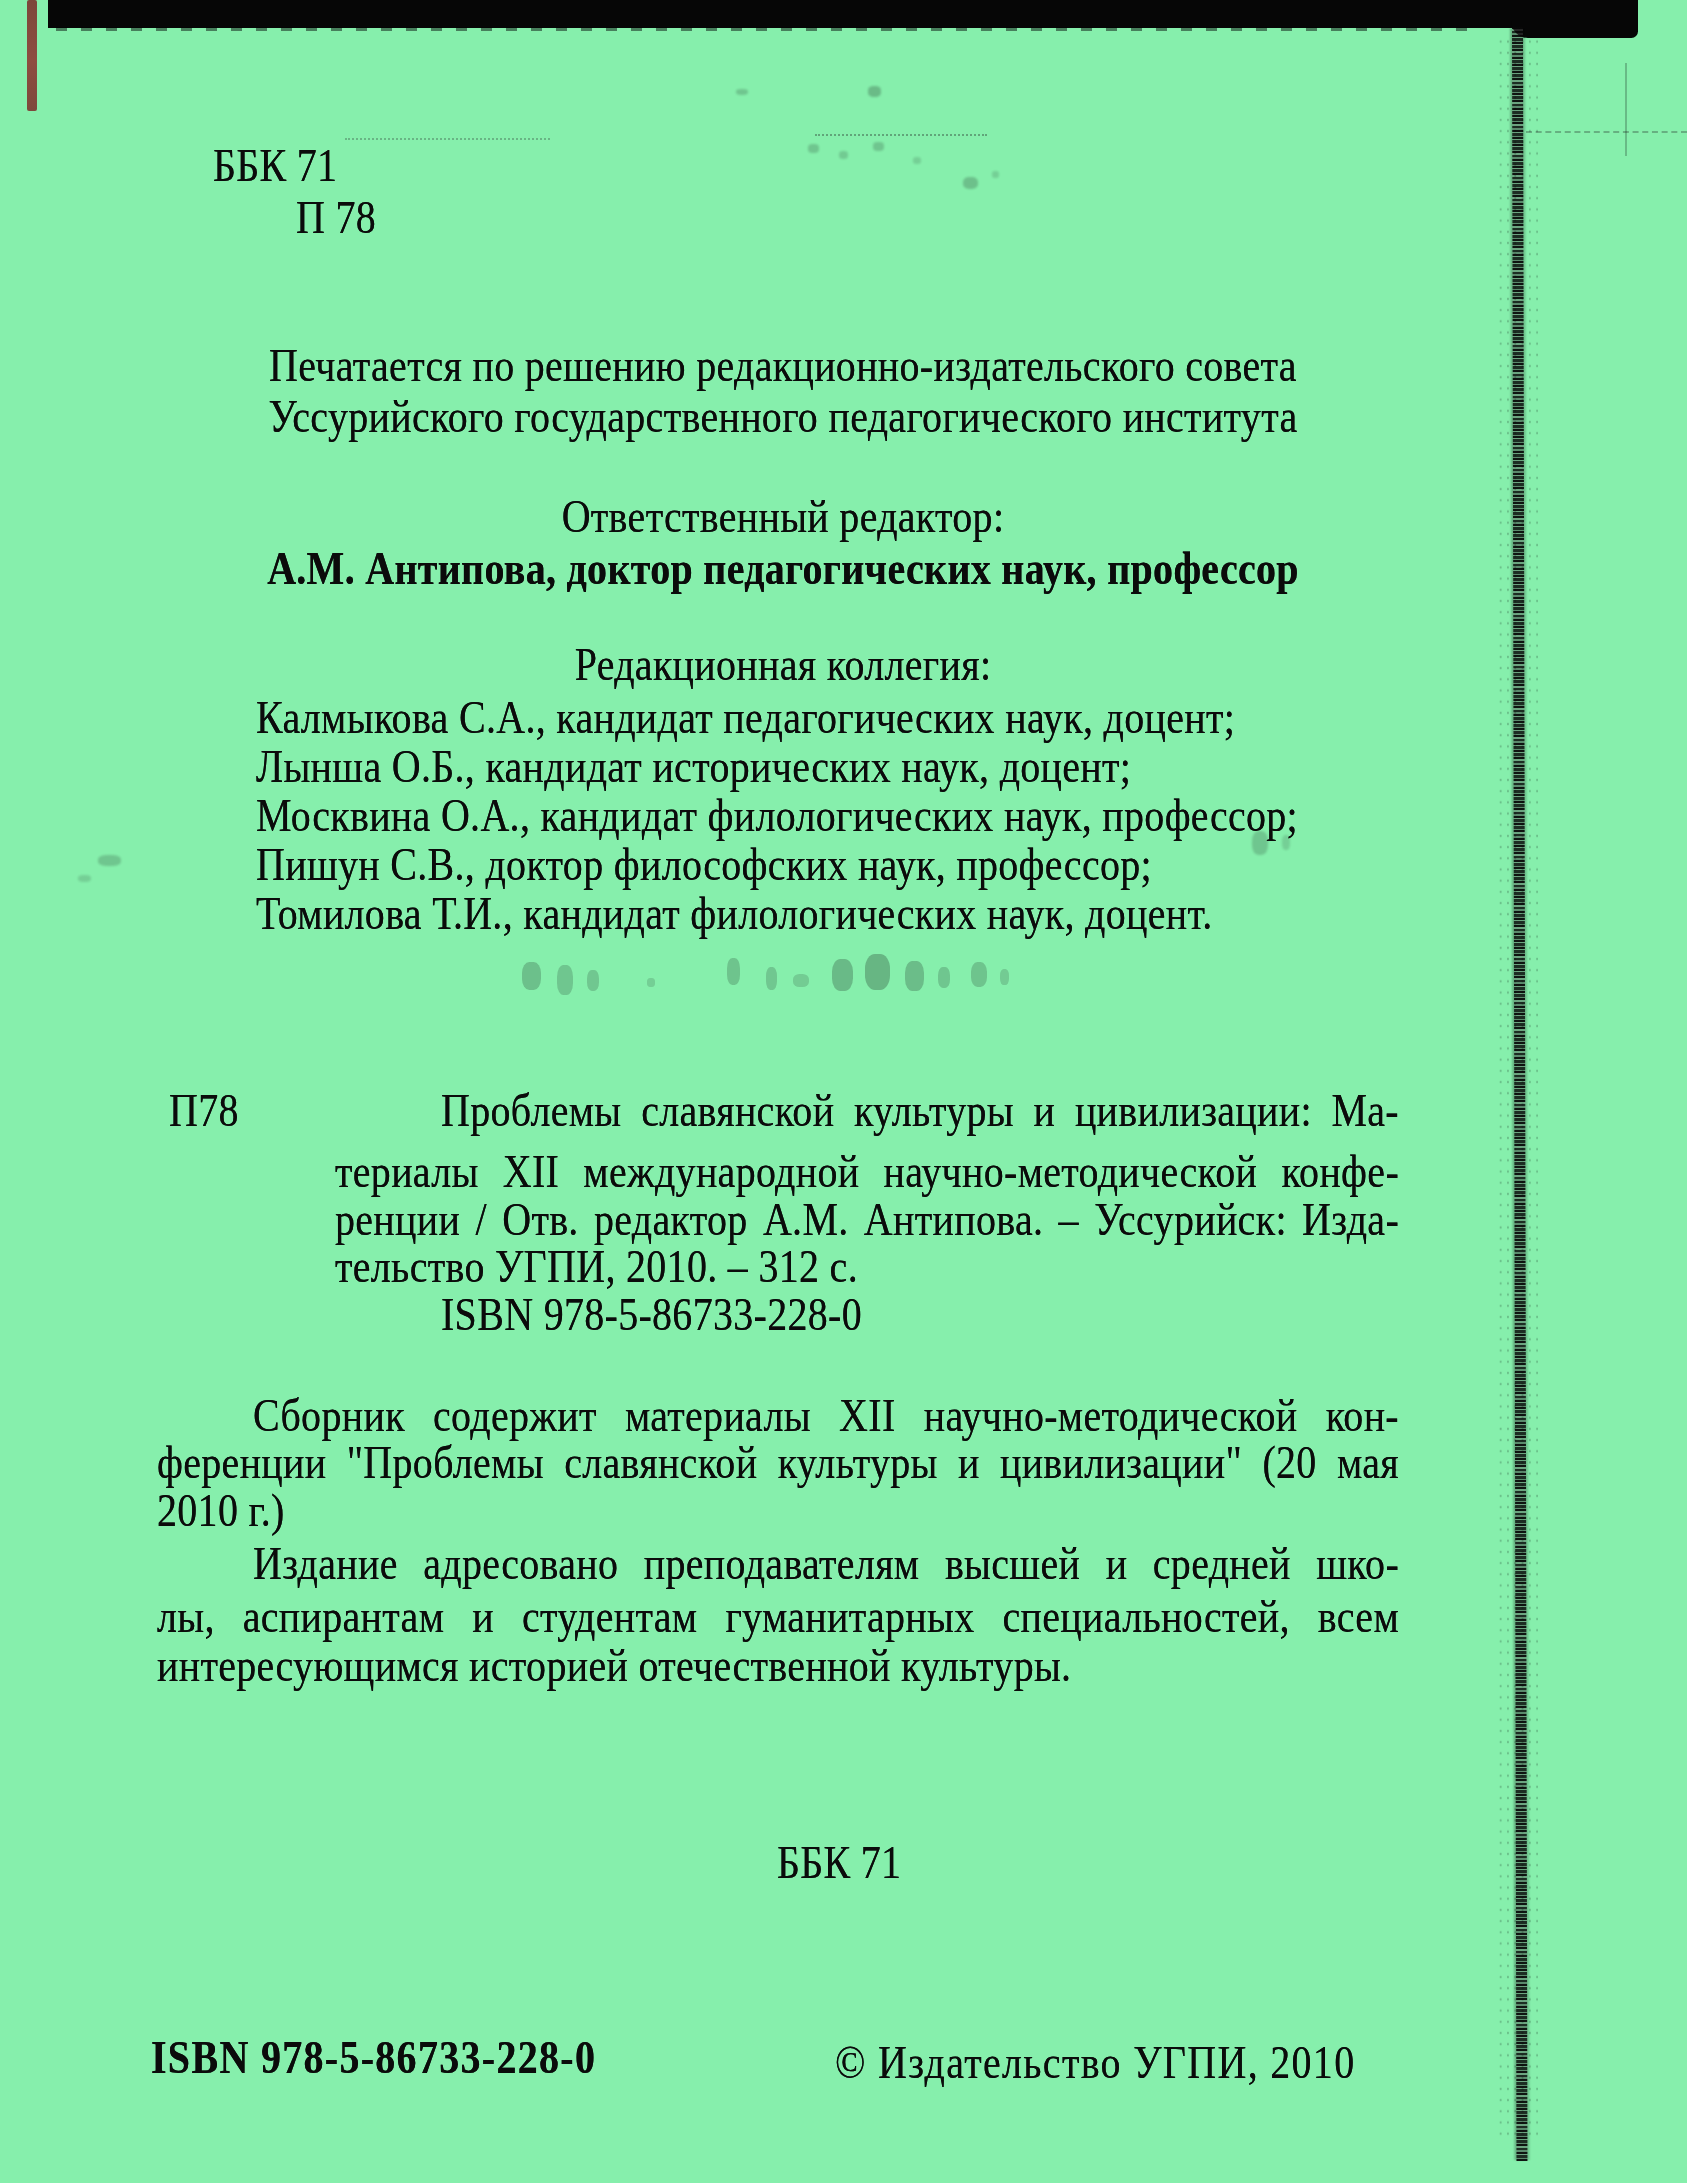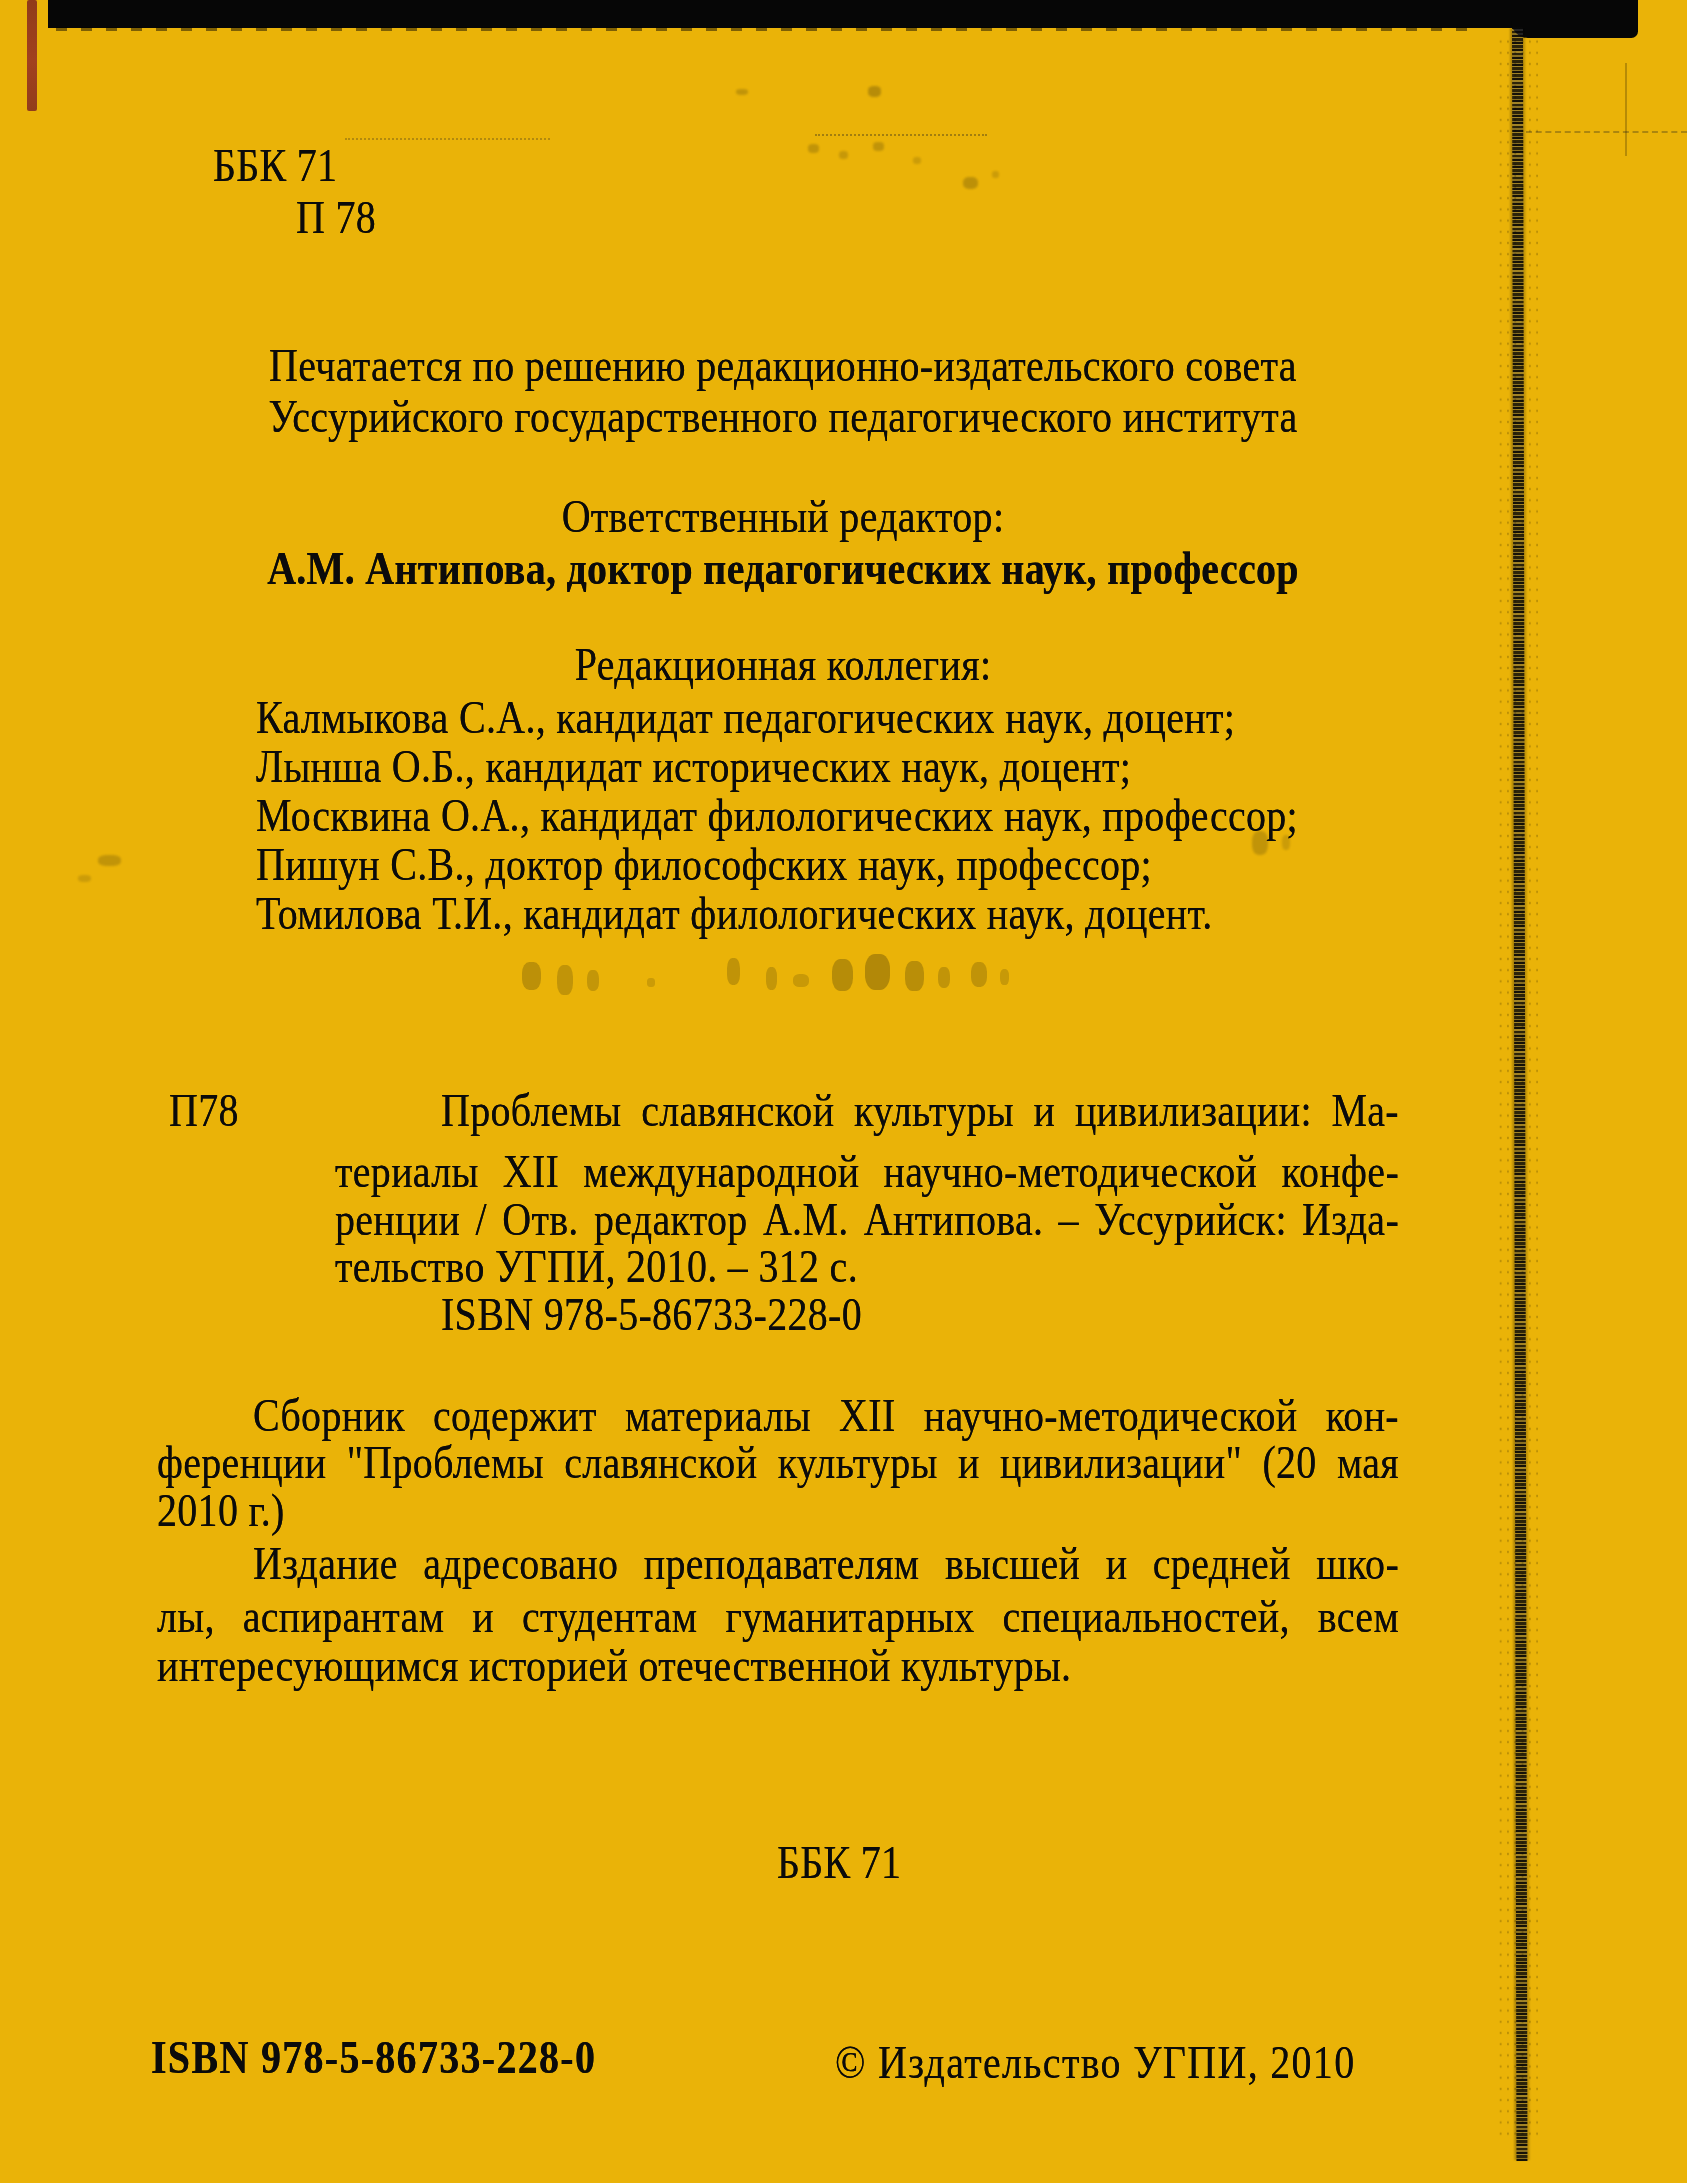--- a/index.html
+++ b/index.html
@@ -1,18 +1,18 @@
 <!DOCTYPE html>
 <html style="font-size:10.6px"><head>
 <meta charset="utf-8">
 <style>
   html,body{margin:0;padding:0;background:#ffffff;}
   body{width:1687px;height:2183px;position:relative;overflow:hidden;
        font-family:"Liberation Serif","DejaVu Serif",serif;color:#0b0b0b;}
-  .page{position:absolute;left:0;top:0;width:1687px;height:2183px;background:#eab308;}
+  .page{position:absolute;left:0;top:0;width:1687px;height:2183px;background:#86efac;}
 
   
   .tl{position:absolute;font-size:40px;line-height:40px;white-space:nowrap;
       transform:scaleY(1.15);transform-origin:0 0;letter-spacing:0.3px;
       text-shadow:0 0 0.4px rgba(0,0,0,.85);}
   .ctr{white-space:nowrap;text-align:center;transform-origin:50% 0;}
   .colspan{left:136px;width:1294px;}
   .just{white-space:normal;text-align:justify;text-align-last:justify;}
   .bold{font-weight:bold;}
 

